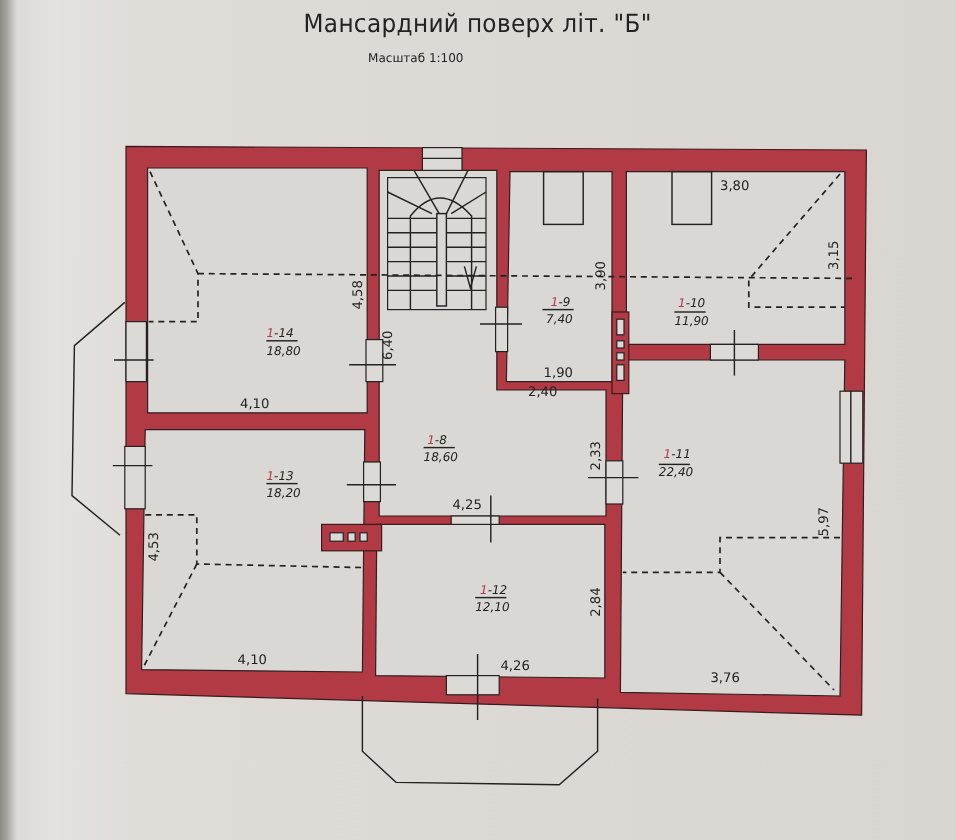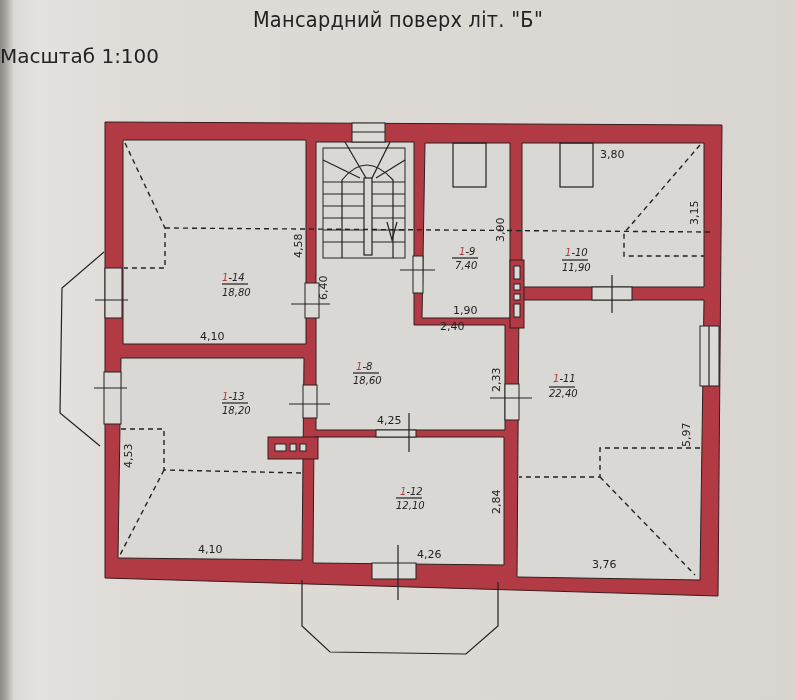--- a/index.html
+++ b/index.html
@@ -7,22 +7,22 @@
     width:796px; height:700px; overflow:hidden; position:relative;
     background: linear-gradient(90deg, #8d8a86 0px, #a9a6a2 6px, #dcdad7 14px, #e4e2df 40px, #dfdcd8 120px, #d9d6d1 796px);
     font-family: "DejaVu Sans", sans-serif;
   }
   .title {
     position:absolute; left:0; width:796px; top:8px; text-align:center;
     font-family: "DejaVu Sans", sans-serif; font-size:21px; color:#222; letter-spacing:0.3px;
     transform: scaleX(0.92);
   }
   .subtitle {
-    position:absolute; left:0; width:693px; top:44px; 
-    font-family: "DejaVu Sans", sans-serif; font-size:20px; color:#222;
+    position:absolute; left:0; width:693px; top:44px; text-align:center;
+    font-family: "DejaVu Sans", sans-serif; font-size:10px; color:#222;
   }
   svg.plan { position:absolute; left:0; top:0; }
   .wall { fill:#b23a44; stroke:#3a1a1c; stroke-width:1; }
   .room { fill:#dad8d4; stroke:#2d2020; stroke-width:1; }
   .line { stroke:#222; stroke-width:1.2; fill:none; }
   .dash { stroke:#222; stroke-width:1.4; stroke-dasharray:5 4; fill:none; }
   .win { fill:#dcdad6; stroke:#222; stroke-width:1; }
   .lbl { font-family:"DejaVu Sans", sans-serif; font-size:11px; fill:#222; }
   .rid { font-family:"DejaVu Sans", sans-serif; font-size:10px; font-style:italic; fill:#222; }
   .rid .red { fill:#b23a44; }

